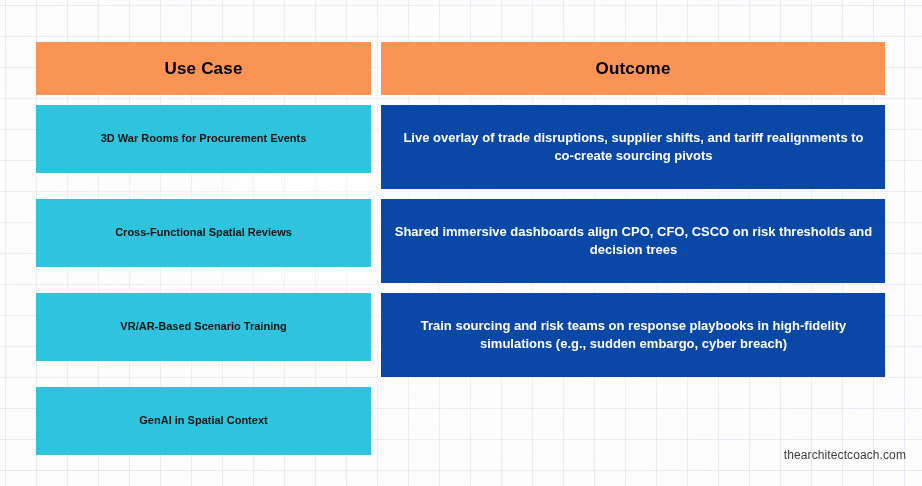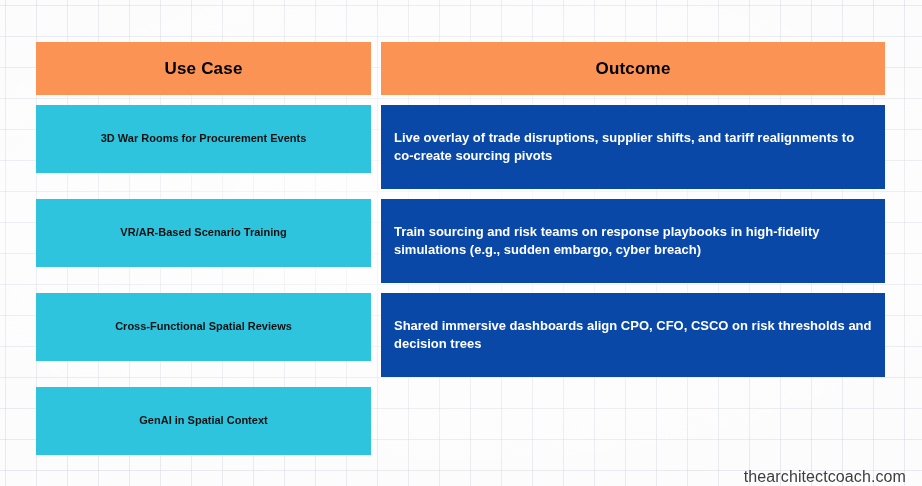--- a/index.html
+++ b/index.html
@@ -58,21 +58,21 @@
     align-items: center;
     justify-content: center;
     text-align: center;
   }
   .cell-outcome {
     flex: 1 1 auto;
     box-sizing: border-box;
     display: flex;
     align-items: center;
     justify-content: flex-start;
-    text-align: left;
+    text-align: center;
   }
 
   
   .header-row .cell-usecase,
   .header-row .cell-outcome {
     height: 53px;
     background-color: #fb9355;
     justify-content: center;
   }
   .header-label {
@@ -103,22 +103,22 @@
     font-size: 13px;
     font-weight: bold;
     color: #ffffff;
     line-height: 1.38;
   }
 
   
   #watermark {
     position: absolute;
     right: 16px;
-    bottom: 0;
-    font-size: 16px;
+    bottom: 24px;
+    font-size: 12px;
     color: #3d3d3d;
     letter-spacing: 0.1px;
   }
 </style>
 </head>
 <body>
 
 <div id="slide">
 
   <div id="grid-fade"></div>
@@ -138,33 +138,33 @@
       <div class="cell-usecase">
         <span class="usecase-label">3D War Rooms for Procurement Events</span>
       </div>
       <div class="cell-outcome">
         <span class="outcome-label">Live overlay of trade disruptions, supplier shifts, and tariff realignments to co-create sourcing pivots</span>
       </div>
     </div>
 
     <div class="row body-row">
       <div class="cell-usecase">
-        <span class="usecase-label">VR/AR-Based Scenario Training</span>
+        <span class="usecase-label">Cross-Functional Spatial Reviews</span>
       </div>
       <div class="cell-outcome">
-        <span class="outcome-label">Train sourcing and risk teams on response playbooks in high-fidelity simulations (e.g., sudden embargo, cyber breach)</span>
+        <span class="outcome-label">Shared immersive dashboards align CPO, CFO, CSCO on risk thresholds and decision trees</span>
       </div>
     </div>
 
     <div class="row body-row">
       <div class="cell-usecase">
-        <span class="usecase-label">Cross-Functional Spatial Reviews</span>
+        <span class="usecase-label">VR/AR-Based Scenario Training</span>
       </div>
       <div class="cell-outcome">
-        <span class="outcome-label">Shared immersive dashboards align CPO, CFO, CSCO on risk thresholds and decision trees</span>
+        <span class="outcome-label">Train sourcing and risk teams on response playbooks in high-fidelity simulations (e.g., sudden embargo, cyber breach)</span>
       </div>
     </div>
 
     <div class="row body-row">
       <div class="cell-usecase">
         <span class="usecase-label">GenAI in Spatial Context</span>
       </div>
     </div>
 
   </div>

